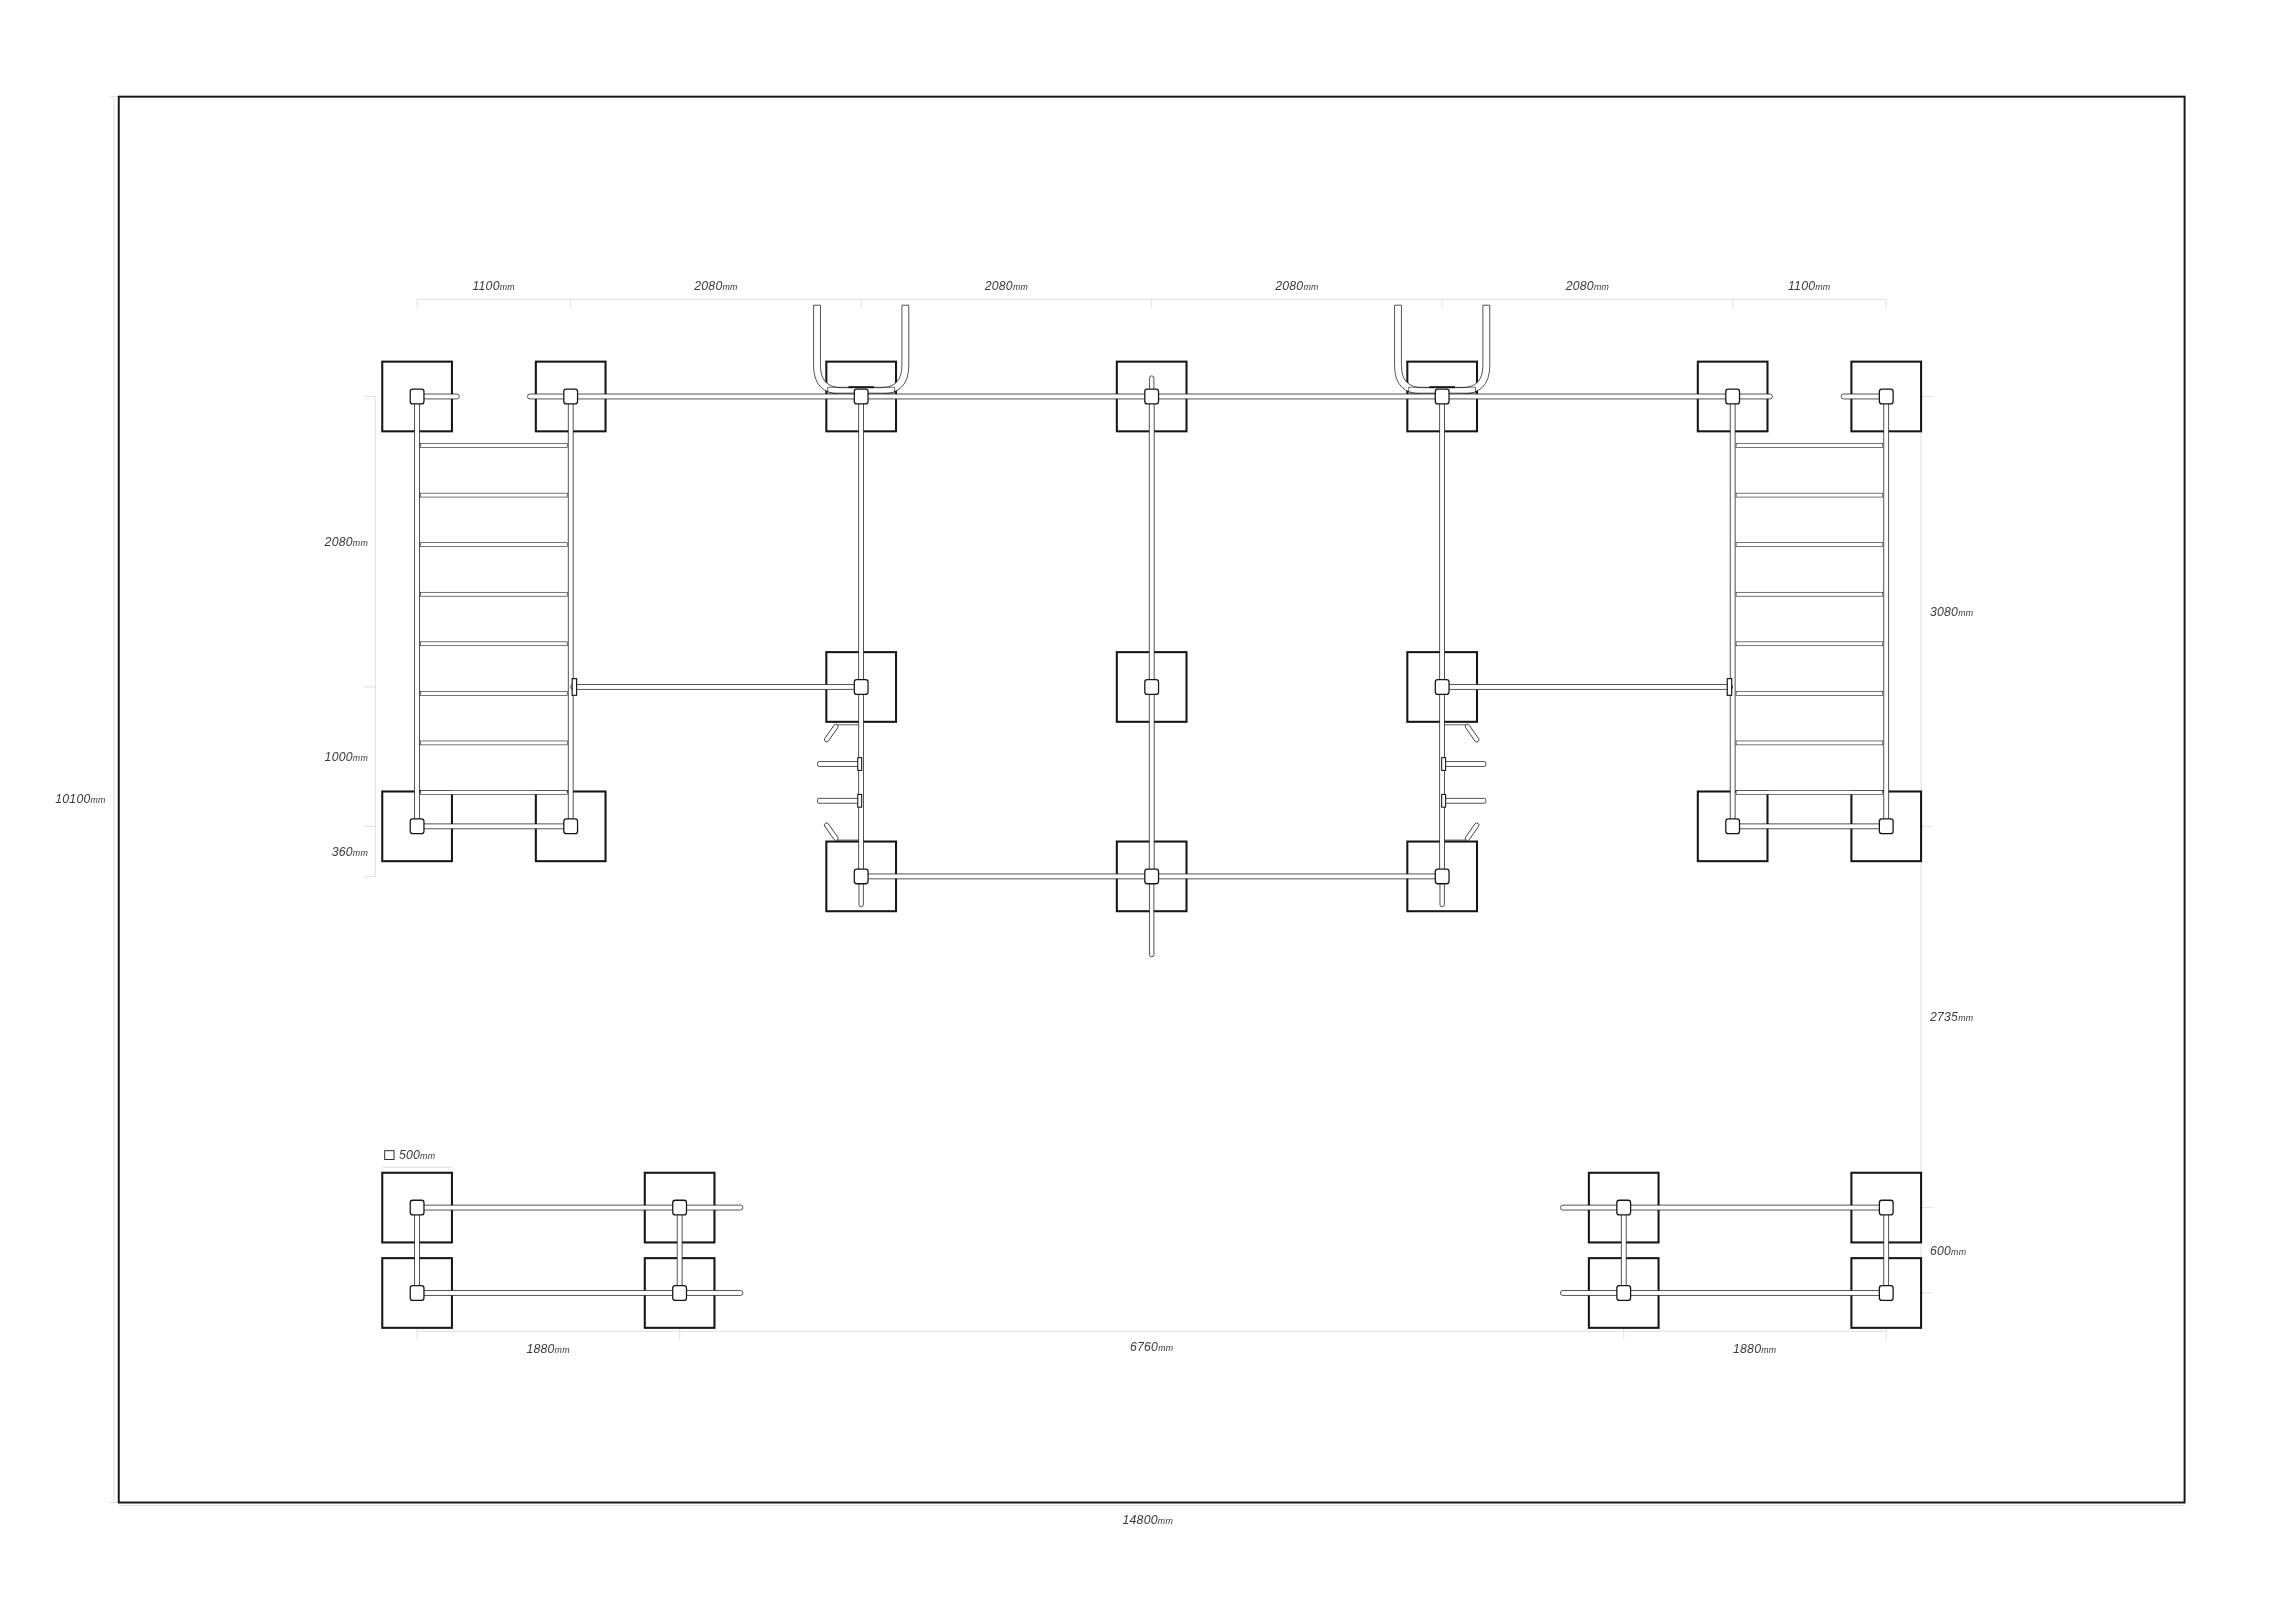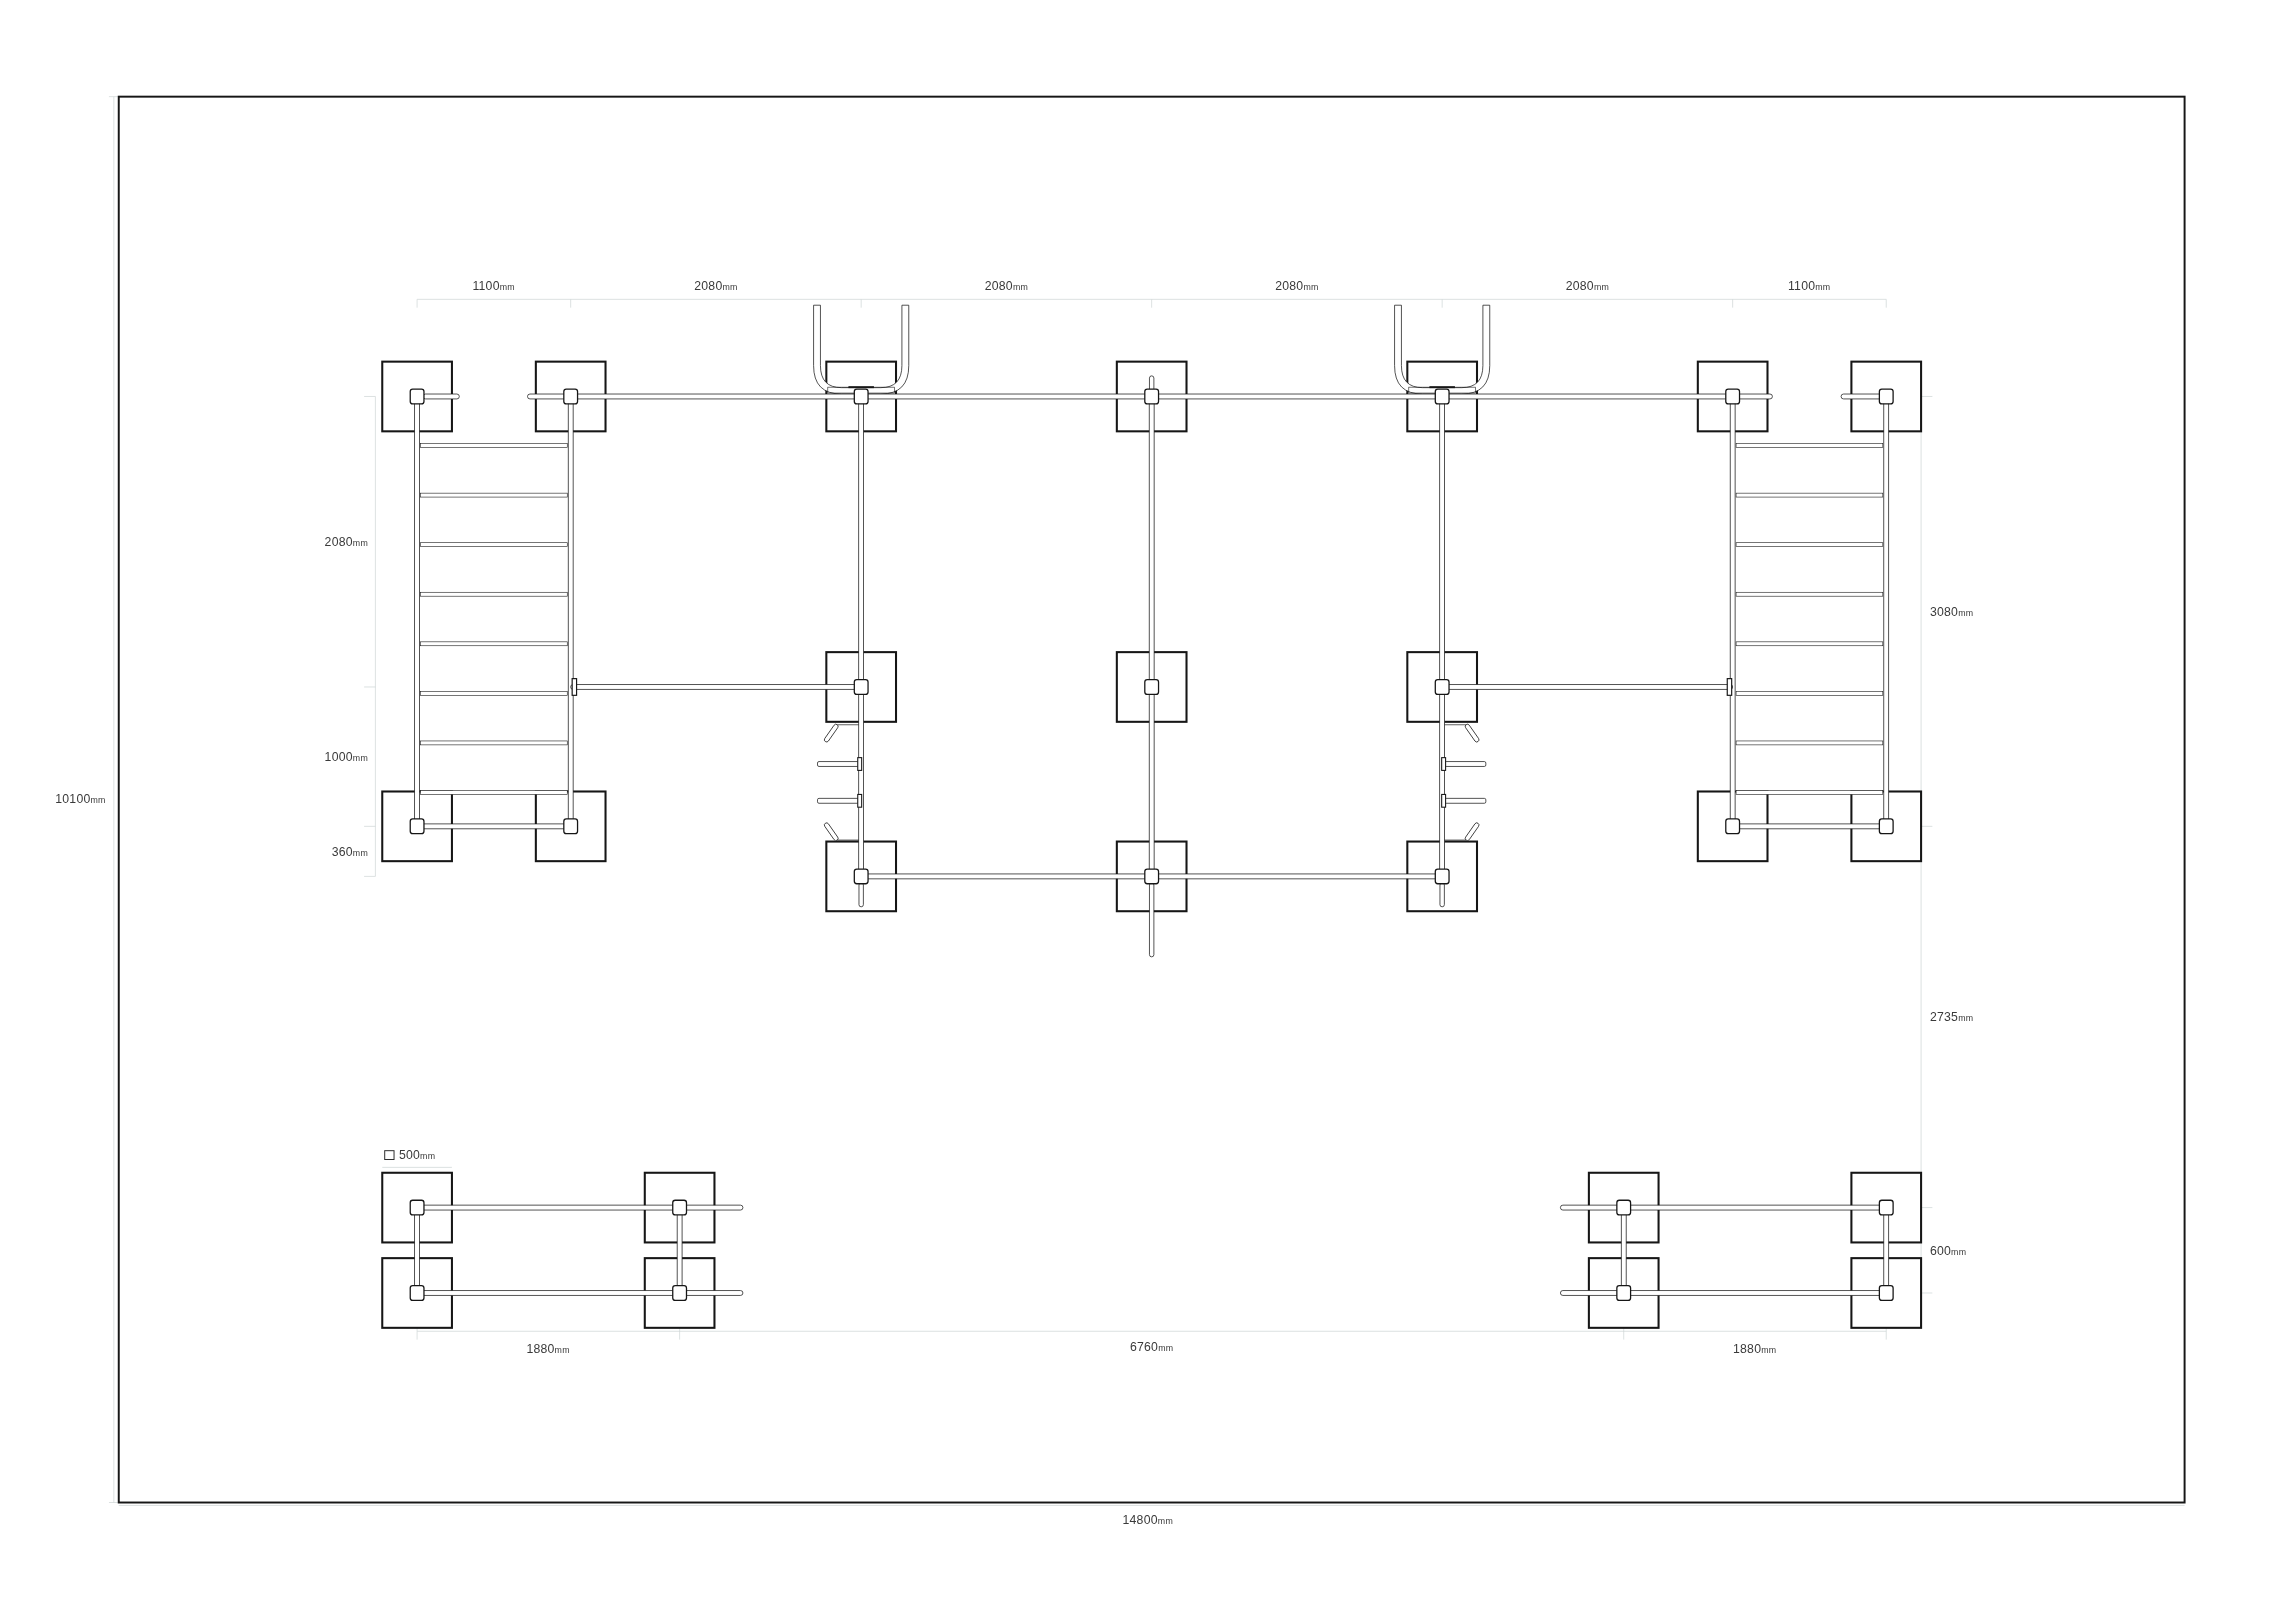--- a/index.html
+++ b/index.html
@@ -2,21 +2,21 @@
 <html style="--line: #161616; --dim: #ccd3d3; --label: #3a3a3a; --bg: #ffffff;font-size:7.9px"><head>
 <meta charset="utf-8">
 <style>
   :root{
     --line:#161616;
     --dim:#ccd3d3;
     --label:#3a3a3a;
     --bg:#ffffff;
   }
   html,body{margin:0;padding:0;background:var(--bg);}
-  .canvas-wrap{width:100%;background:var(--bg);}
+  .canvas-wrap{width:100%;background:var(--bg);font-style:italic;}
   svg{display:block;width:100%;height:auto;background:var(--bg);}
   .sq{fill:#fff;stroke:var(--line);stroke-width:4.2;}
   .nd{fill:#fff;stroke:var(--line);stroke-width:2.6;}
   .rl{fill:#fff;stroke:var(--line);stroke-width:1.5;}
   .pst{fill:#fff;stroke:var(--line);stroke-width:1.5;}
   .tip{fill:#fff;stroke:var(--line);stroke-width:1.5;}
   .rng{fill:#fff;stroke:var(--line);stroke-width:1.2;}
   .hgr{fill:#fff;stroke:var(--line);stroke-width:1.5;fill-rule:evenodd;}
   .thin{stroke:var(--line);stroke-width:1.4;fill:none;}
   .beam{fill:none;stroke:var(--line);stroke-width:1.2;}

